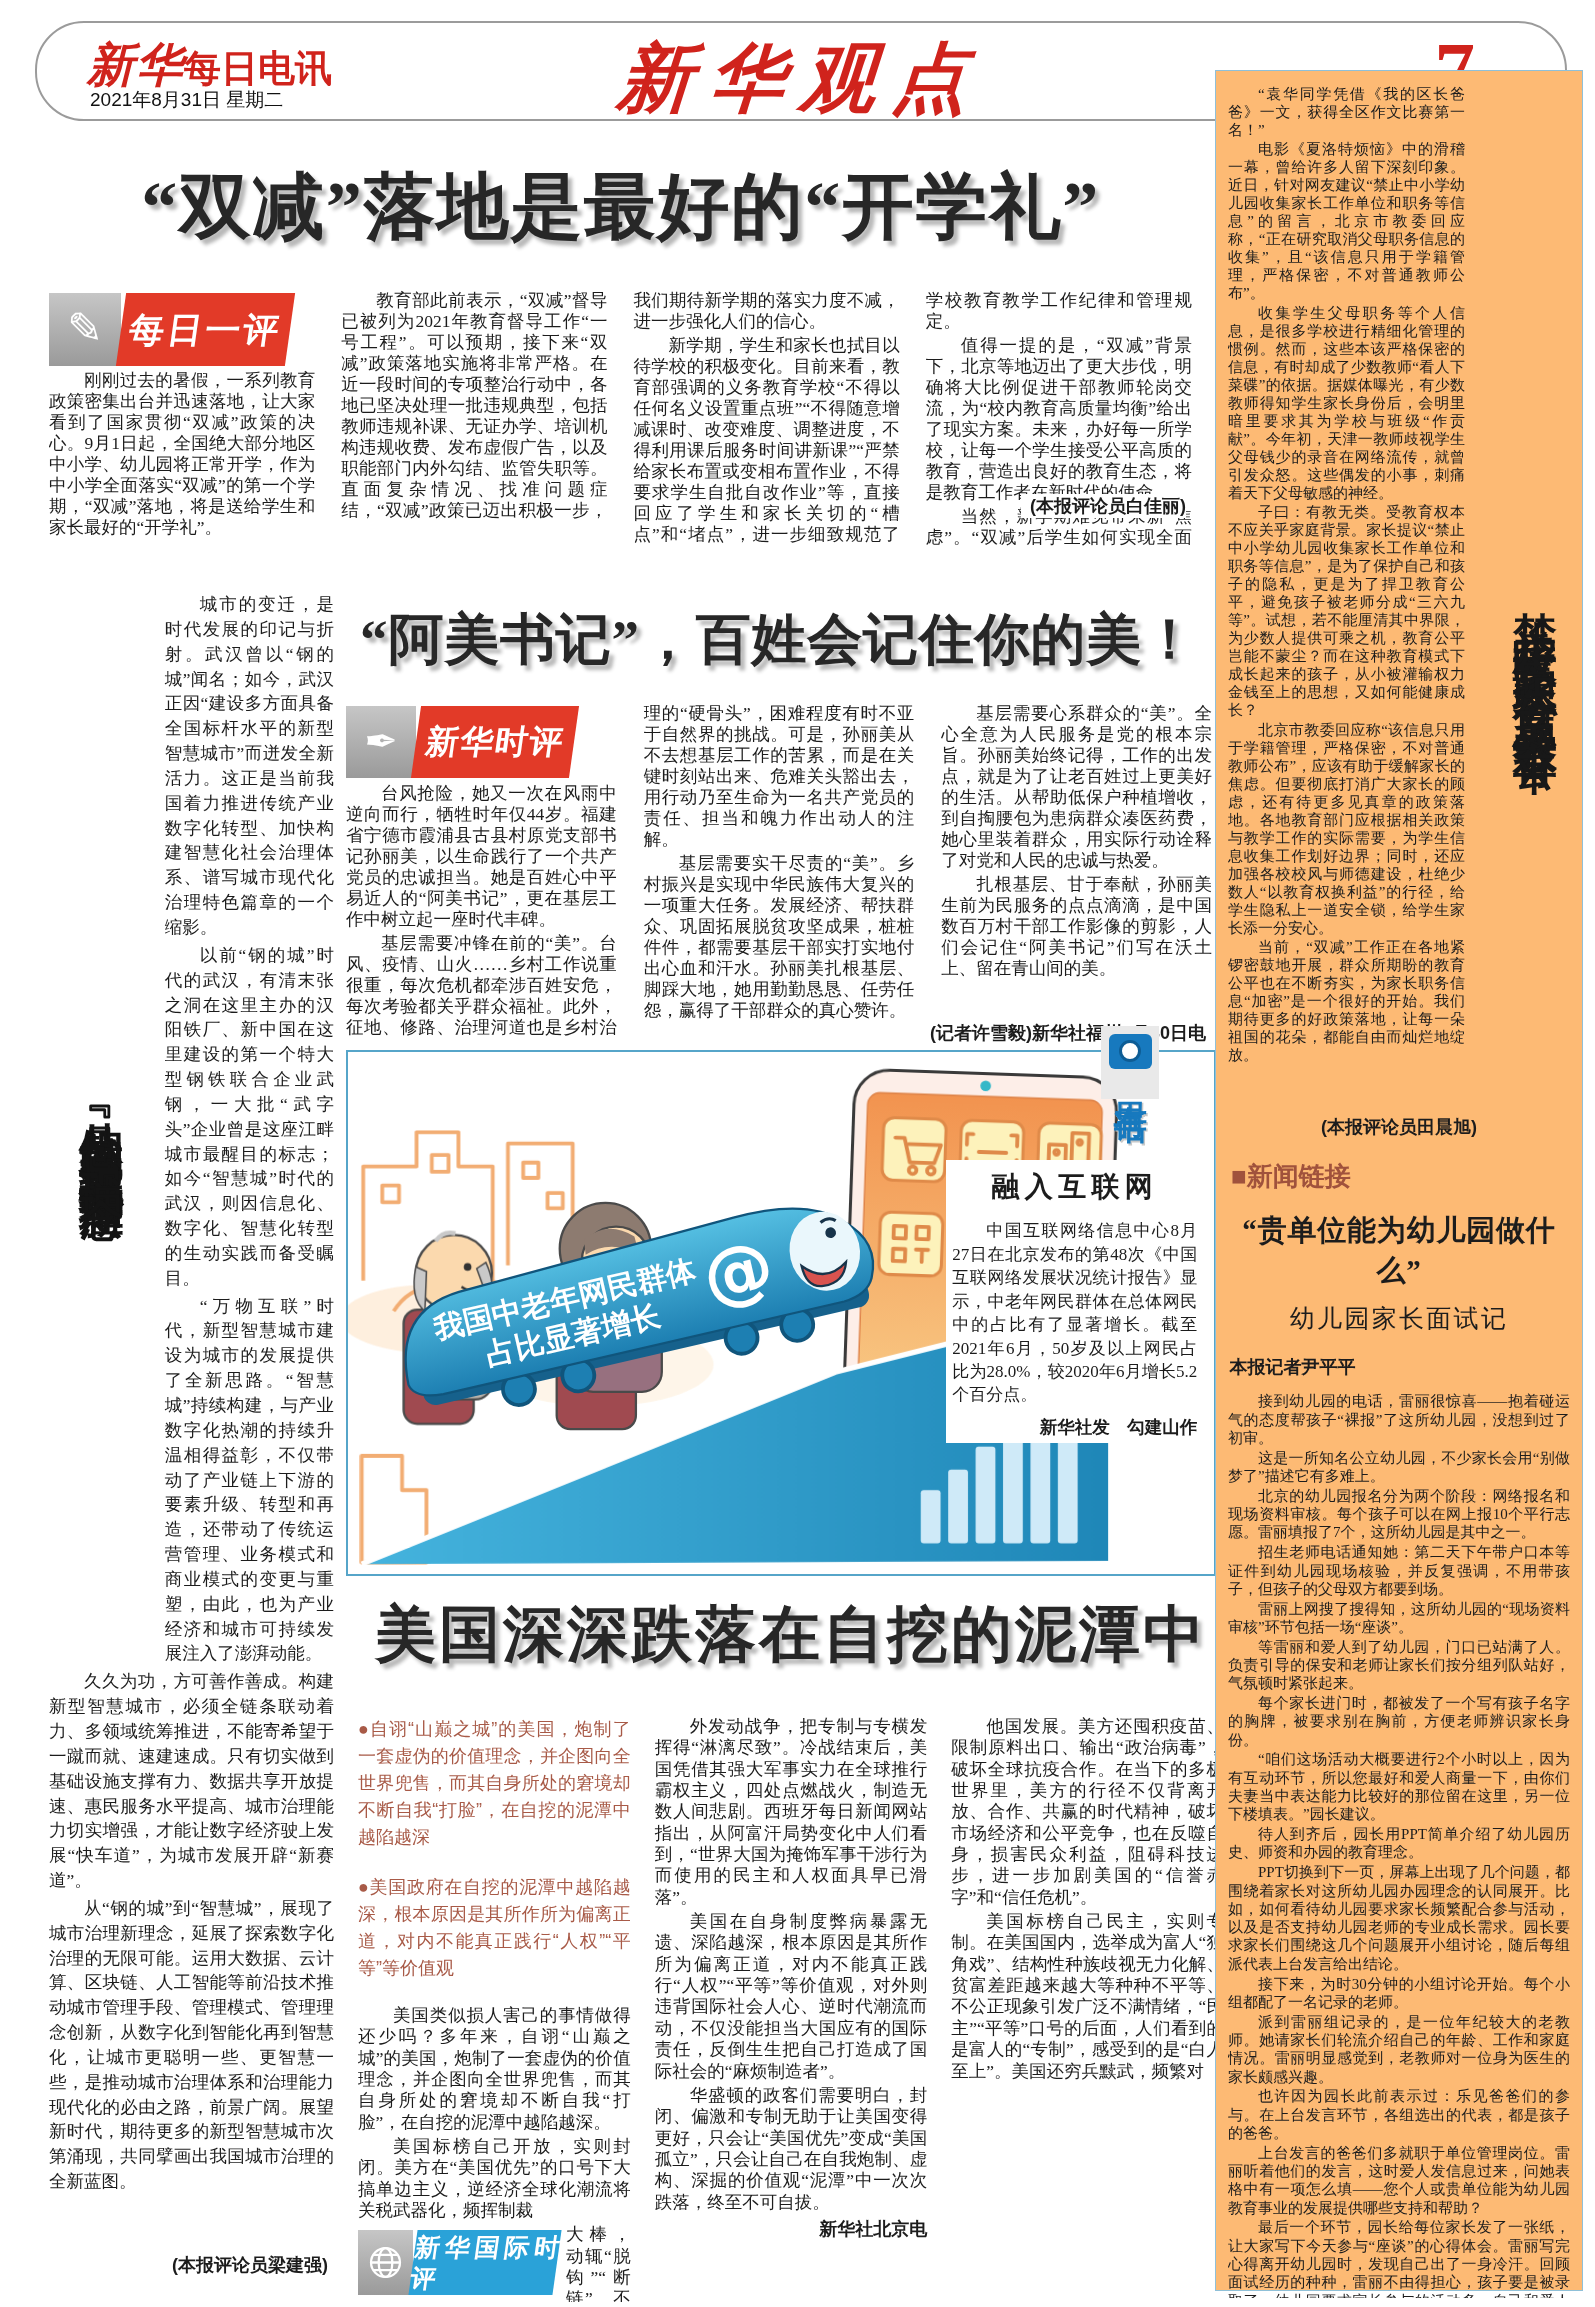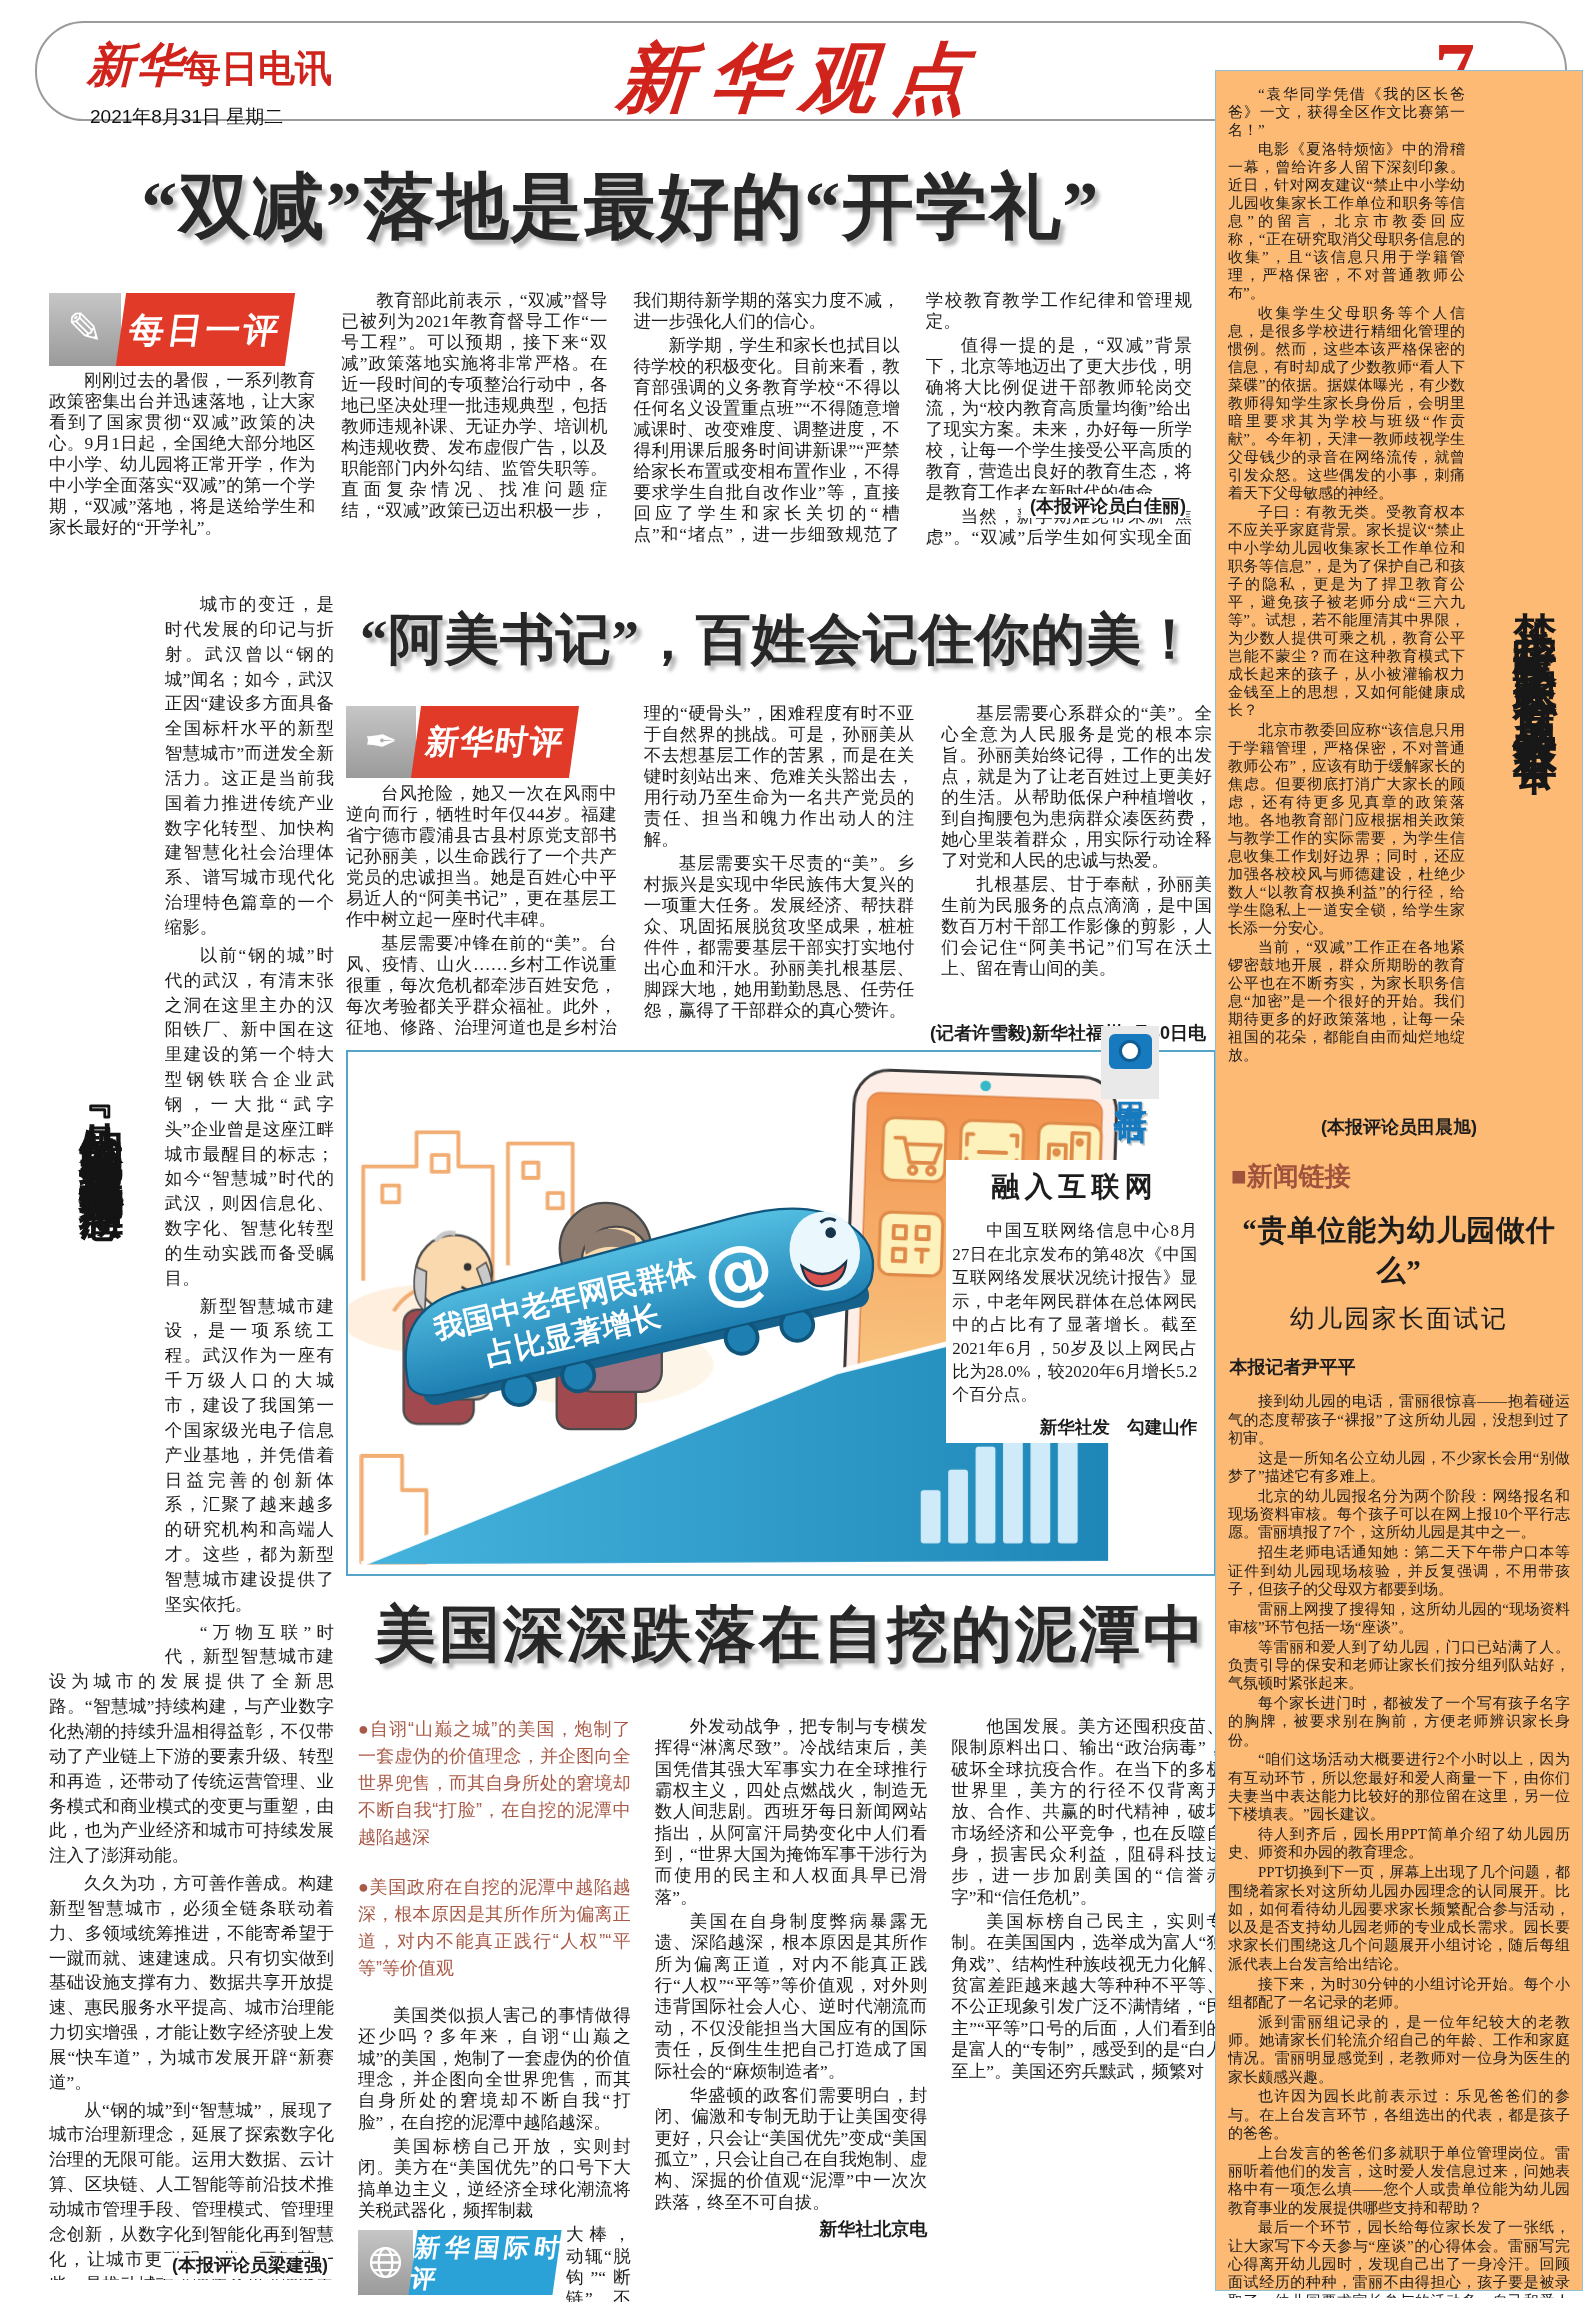--- a/index.html
+++ b/index.html
@@ -6,21 +6,21 @@
   .page{position:relative;width:1595px;height:2307px;background:#fff;overflow:hidden;
         font-family:"Liberation Serif","DejaVu Serif",serif;color:#1c1c1c;}
   p{margin:0 0 3px 0;text-indent:2em;}
 
   
   .header{position:absolute;left:35px;top:21px;width:1528px;height:96px;
           border:2.3px solid #9b9b9b;border-radius:49px;background:#fff;}
   .masthead{position:absolute;left:50px;top:10.7px;color:#d0231c;white-space:nowrap;}
   .masthead .script{font-size:47px;font-weight:bold;font-style:italic;letter-spacing:1.5px;}
   .masthead .rest{font-size:37px;font-weight:bold;font-family:"Liberation Sans","DejaVu Sans",sans-serif;}
-  .dateline{position:absolute;left:53px;top:81px;font-size:19px;color:#111;
+  .dateline{position:absolute;left:53px;top:64px;font-size:19px;color:#111;
             font-family:"Liberation Sans","DejaVu Sans",sans-serif;}
   .section-title{position:absolute;left:0;right:0;top:6px;text-align:center;color:#d0231c;
                  font-size:75px;font-weight:900;font-style:italic;letter-spacing:16.7px;
                  transform:skewX(-4deg);}
   .pagenum{position:absolute;right:90px;top:1.5px;color:#d0231c;font-size:81px;font-weight:900;}
 
   
   .headline{font-weight:900;color:#272727;text-align:center;
             text-shadow:4.6px 5.3px 3.8px rgba(40,40,40,.33);}
   .byline{font-family:"Liberation Sans","DejaVu Sans",sans-serif;font-weight:bold;font-size:18px;
@@ -139,21 +139,20 @@
         <p>当然，新学期难免带来新“焦虑”。“双减”后学生如何实现全面发展，家长如何配合？教师如何适应教学新情况，学校如何落实好政策？这些问号，都需要审慎的方案、积极的心态以及更好的协同来拉直。“减”字背后，家长最期待的“增”，就是校内教育质量的提升。</p>
       </div>
     <div class="byline byline-abs" style="bottom:44px;">(本报评论员白佳丽)</div>
   </div>
 
   <div class="left-article">
     <div class="left-vhead">从『钢的城』到『智慧城』展现城市治理新理念</div>
     <div>
         <p>城市的变迁，是时代发展的印记与折射。武汉曾以“钢的城”闻名；如今，武汉正因“建设多方面具备全国标杆水平的新型智慧城市”而迸发全新活力。这正是当前我国着力推进传统产业数字化转型、加快构建智慧化社会治理体系、谱写城市现代化治理特色篇章的一个缩影。</p>
         <p>以前“钢的城”时代的武汉，有清末张之洞在这里主办的汉阳铁厂、新中国在这里建设的第一个特大型钢铁联合企业武钢，一大批“武字头”企业曾是这座江畔城市最醒目的标志；如今“智慧城”时代的武汉，则因信息化、数字化、智慧化转型的生动实践而备受瞩目。</p>
-        <p>新型智慧城市建设，是一项系统工程。武汉作为一座有千万级人口的大城市，建设了我国第一个国家级光电子信息产业基地，并凭借着日益完善的创新体系，汇聚了越来越多的研究机构和高端人才。这些，都为新型智慧城市建设提供了坚实依托。</p>
         <p>“万物互联”时代，新型智慧城市建设为城市的发展提供了全新思路。“智慧城”持续构建，与产业数字化热潮的持续升温相得益彰，不仅带动了产业链上下游的要素升级、转型和再造，还带动了传统运营管理、业务模式和商业模式的变更与重塑，由此，也为产业经济和城市可持续发展注入了澎湃动能。</p>
         <p>久久为功，方可善作善成。构建新型智慧城市，必须全链条联动着力、多领域统筹推进，不能寄希望于一蹴而就、速建速成。只有切实做到基础设施支撑有力、数据共享开放提速、惠民服务水平提高、城市治理能力切实增强，才能让数字经济驶上发展“快车道”，为城市发展开辟“新赛道”。</p>
         <p>从“钢的城”到“智慧城”，展现了城市治理新理念，延展了探索数字化治理的无限可能。运用大数据、云计算、区块链、人工智能等前沿技术推动城市管理手段、管理模式、管理理念创新，从数字化到智能化再到智慧化，让城市更聪明一些、更智慧一些，是推动城市治理体系和治理能力现代化的必由之路，前景广阔。展望新时代，期待更多的新型智慧城市次第涌现，共同擘画出我国城市治理的全新蓝图。</p>
       </div>
     <div class="byline byline-abs">(本报评论员梁建强)</div>
   </div>
 
   <div class="mei-article">
     <div class="headline">“阿美书记”，百姓会记住你的美！</div>
     <div class="mei-cols">

